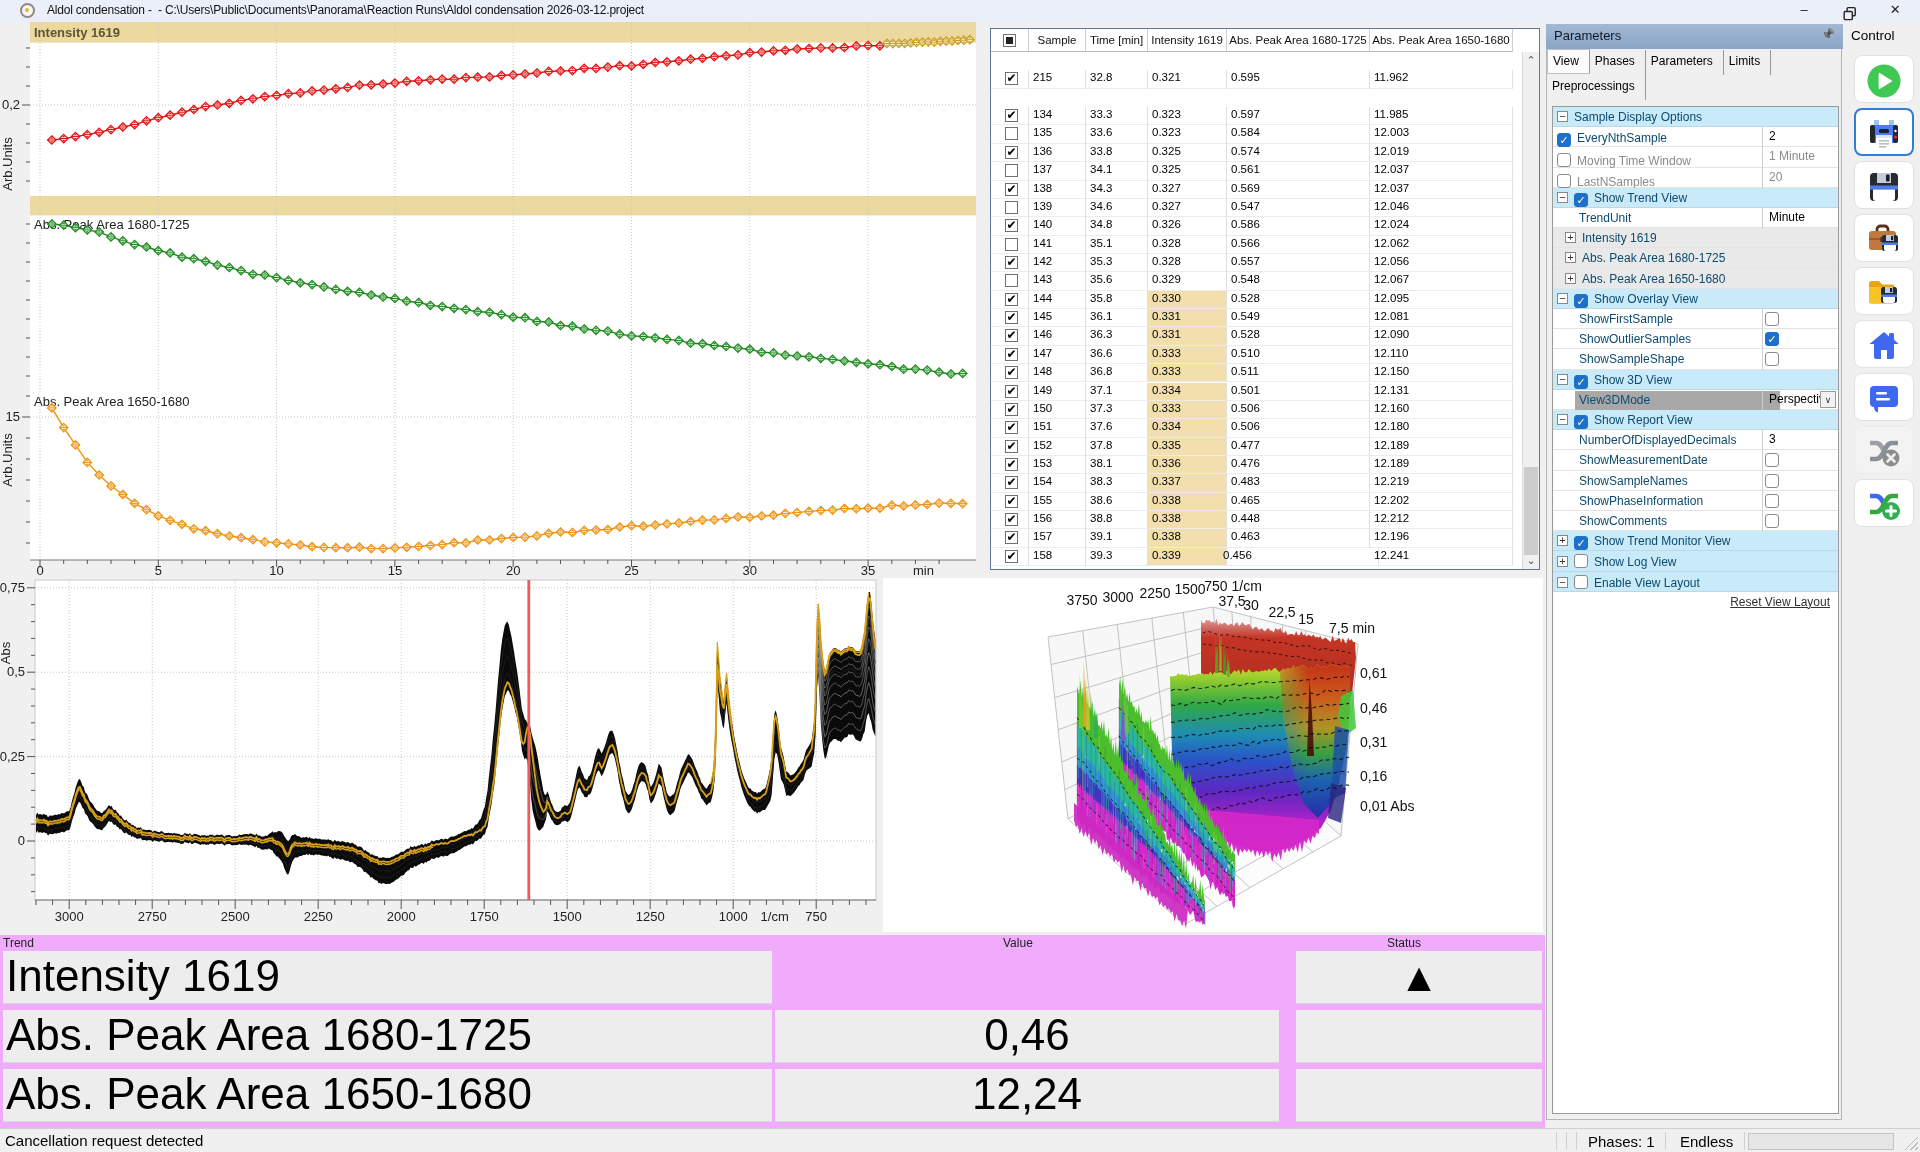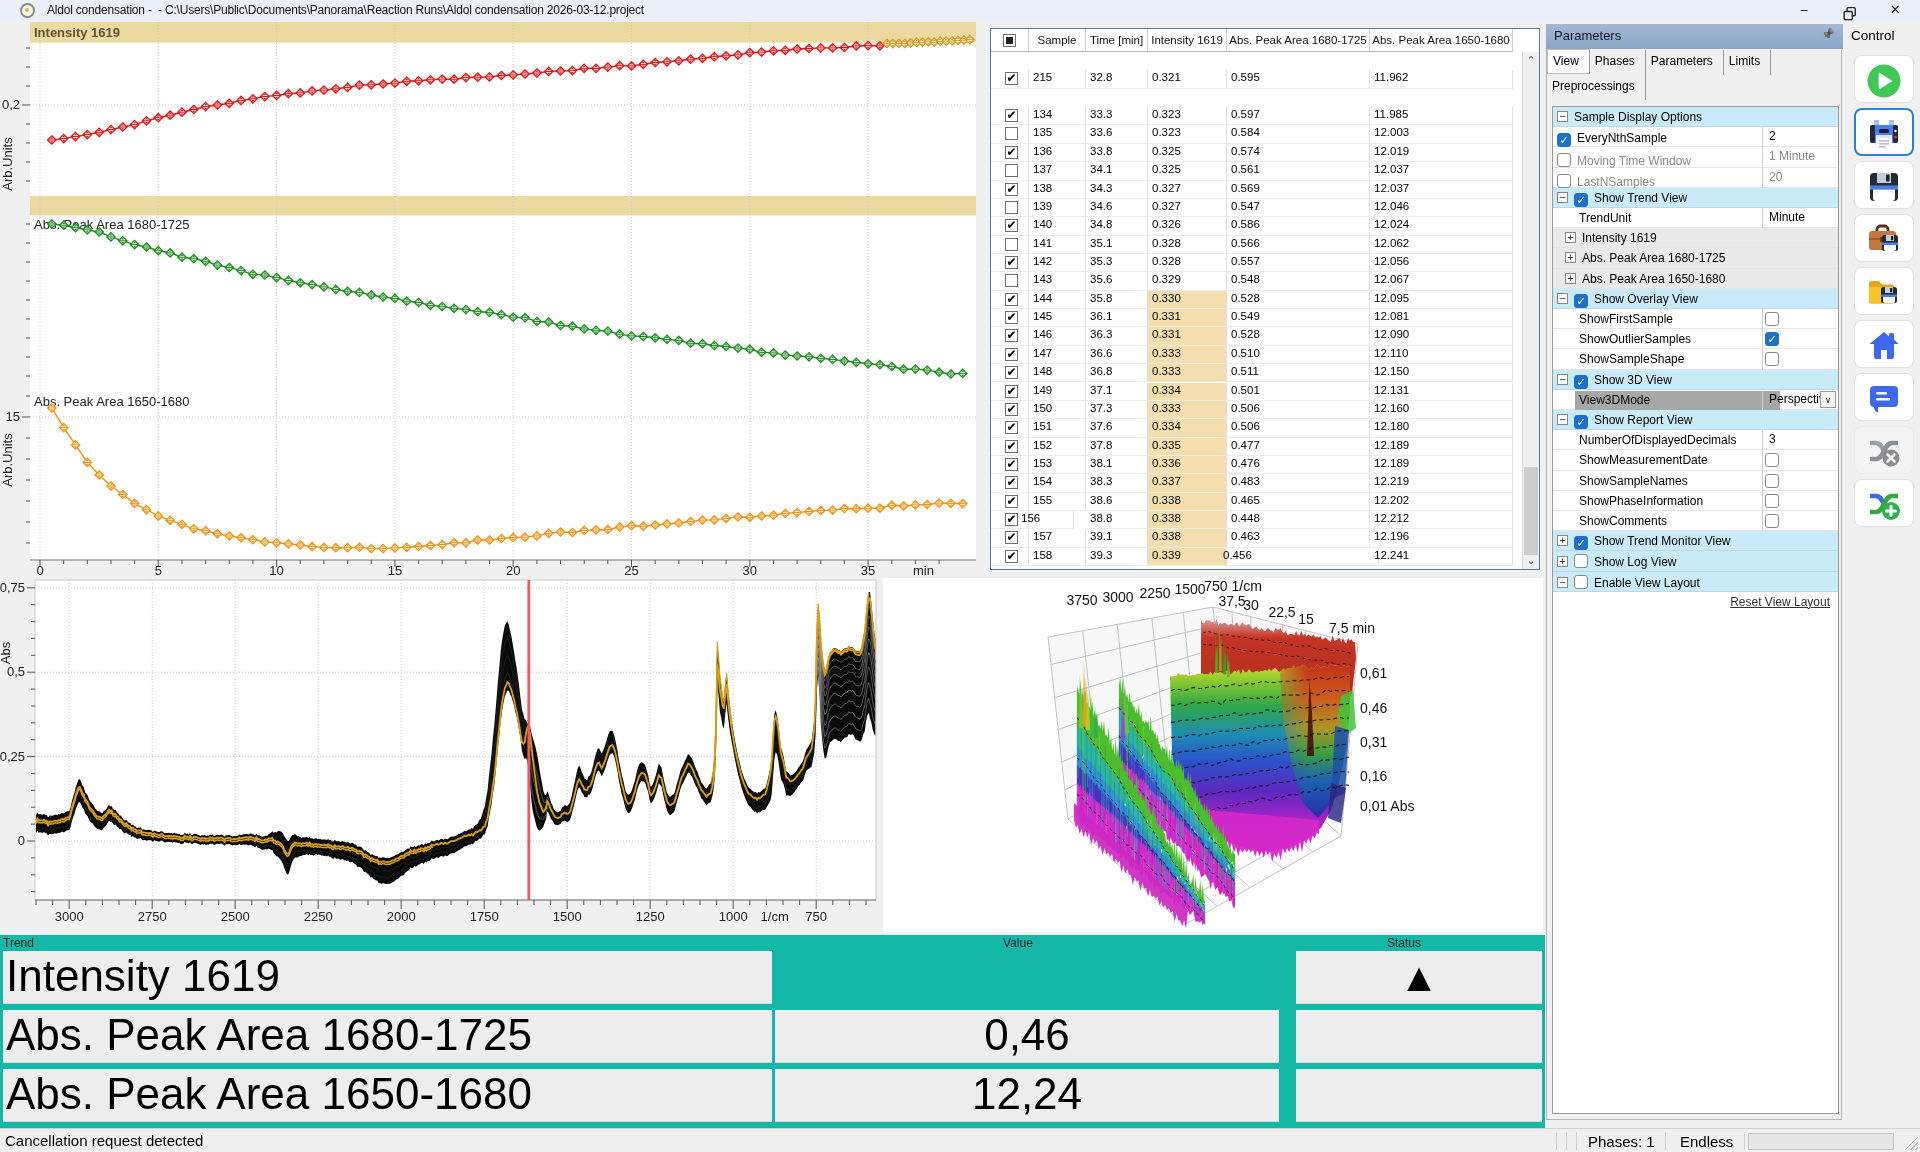--- a/index.html
+++ b/index.html
@@ -26,34 +26,34 @@
 .tab{display:inline-block;height:25px;padding:4px 10px 0 5px;border-right:1px solid #999;color:#000}
 .tab.act{background:#fcfcfc;border:1px solid #c0c0c0;border-right:1px solid #999}
 #ptree{position:absolute;left:5px;top:82px;width:287px;height:1008px;background:#fff;border:1px solid #9a9a9a}
 .prow{position:absolute;left:0;width:285px;height:20.2px;border-bottom:1px solid #e4e4e4;font-size:12px;padding:3px 0 0 4px;background:#fff}
 .hdrrow{background:#c9eaf8;border-bottom:1px solid #bcd8e6}
 .grayrow{background:#e9e9e9;margin-left:0}
 .exp{display:inline-block;width:11px;height:11px;border:1px solid #888;background:#fff;font-size:11px;line-height:9px;text-align:center;color:#333;margin-right:6px;vertical-align:1px}
 .exps{margin-left:8px}
 .pchk{display:inline-block;width:14px;height:14px;border:1px solid #8a8a8a;border-radius:3px;background:#fff;color:#fff;font-size:11px;line-height:13px;text-align:center;vertical-align:-2px;margin-right:6px}
 .pchk.on{background:#1e70c8;border-color:#1e70c8}
-.plab{color:#000000}
+.plab{color:#0c4a6e}
 .plab.selbg{background:#a8a8a8;display:inline-block;width:205px;margin:-2px 0 0 -4px;padding:2px 0 1px 4px;height:20px}
 .pval{position:absolute;left:216px;top:2px;color:#000}
 .gtxt .plab,.gtxt.pval,.gtxt .pval,.itemrow.gtxt{color:#8a8a8a}
 .vline{position:absolute;left:209px;top:0;width:1px;height:20.2px;background:#d0d0d0}
 .combo{position:absolute;right:2px;top:1px;width:16px;height:17px;border:1px solid #9a9a9a;background:#f2f2f2;font-size:9px;text-align:center;padding-top:3px;color:#333}
 #resetlink{position:absolute;right:8px;top:3px;color:#333;text-decoration:underline}
 #ctrlcol{position:absolute;left:1845px;top:24px;width:75px;height:1096px;background:#f0f0f0}
 #ctrlhead{position:absolute;left:6px;top:4px;font-size:13.5px;color:#000}
 .cbtn{position:absolute;left:9px;width:60px;height:48px;background:#fff;border:1px solid #e2e2e2;border-radius:8px;text-align:center;padding-top:6px}
 .cbtn.sel{border:2px solid #2f7fd6}
 .cbtn.dis{background:#f3f3f3;border-color:#ececec}
 .cbtn svg{display:inline-block}
-#report{position:absolute;left:0;top:935px;width:1545px;height:193px;background:#14b8a6;font-size:12px;color:#222}
+#report{position:absolute;left:0;top:935px;width:1545px;height:193px;background:#f0abfc;font-size:12px;color:#222}
 .rhl{position:absolute;top:1px}
 .rrow{position:absolute;height:53px;background:#ededed;border-bottom:1px solid #d8d8d8;font-size:44px;color:#000;padding-top:0px}
 .rrow .rlab{margin-left:3px}
 .rrow.gold{background:#d7a421}
 #statusbar{position:absolute;left:0;top:1128px;width:1920px;height:24px;background:#f0f0f0;border-top:1px solid #d0d0d0;font-size:15px;color:#000}
 #statusbar .smsg{position:absolute;left:5px;top:3px}
 .ssep{position:absolute;top:3px;width:1px;height:18px;background:#d0d0d0}
 #sprog{position:absolute;left:1748px;top:4px;width:146px;height:17px;background:#e6e6e6;border:1px solid #c4c4c4}
 #sgrip{position:absolute;right:2px;bottom:2px;width:14px;height:14px;background:
  linear-gradient(135deg,transparent 0 50%,#bbb 50% 57%,transparent 57% 68%,#bbb 68% 75%,transparent 75% 86%,#bbb 86% 93%,transparent 93%)}
@@ -1050,21 +1050,21 @@
 <div class="tr" style="top:463.6px">
       <div class="td" style="left:0;width:38px;text-align:center"><span class="cb">✔</span></div>
       <div class="td" style="left:38px;width:57px">155</div>
       <div class="td" style="left:95px;width:62px">38.6</div>
       <div class="td hl" style="left:157px;width:79px">0.338</div>
       <div class="td" style="left:236px;width:143px">0.465</div>
       <div class="td" style="left:379px;width:143px">12.202</div>
     </div>
 <div class="tr" style="top:482.0px">
       <div class="td" style="left:0;width:38px;text-align:center"><span class="cb">✔</span></div>
-      <div class="td" style="left:26px;width:57px">156</div>
+      <div class="td" style="left:38px;width:57px">156</div>
       <div class="td" style="left:95px;width:62px">38.8</div>
       <div class="td hl" style="left:157px;width:79px">0.338</div>
       <div class="td" style="left:236px;width:143px">0.448</div>
       <div class="td" style="left:379px;width:143px">12.212</div>
     </div>
 <div class="tr" style="top:500.4px">
       <div class="td" style="left:0;width:38px;text-align:center"><span class="cb">✔</span></div>
       <div class="td" style="left:38px;width:57px">157</div>
       <div class="td" style="left:95px;width:62px">39.1</div>
       <div class="td hl" style="left:157px;width:79px">0.338</div>

